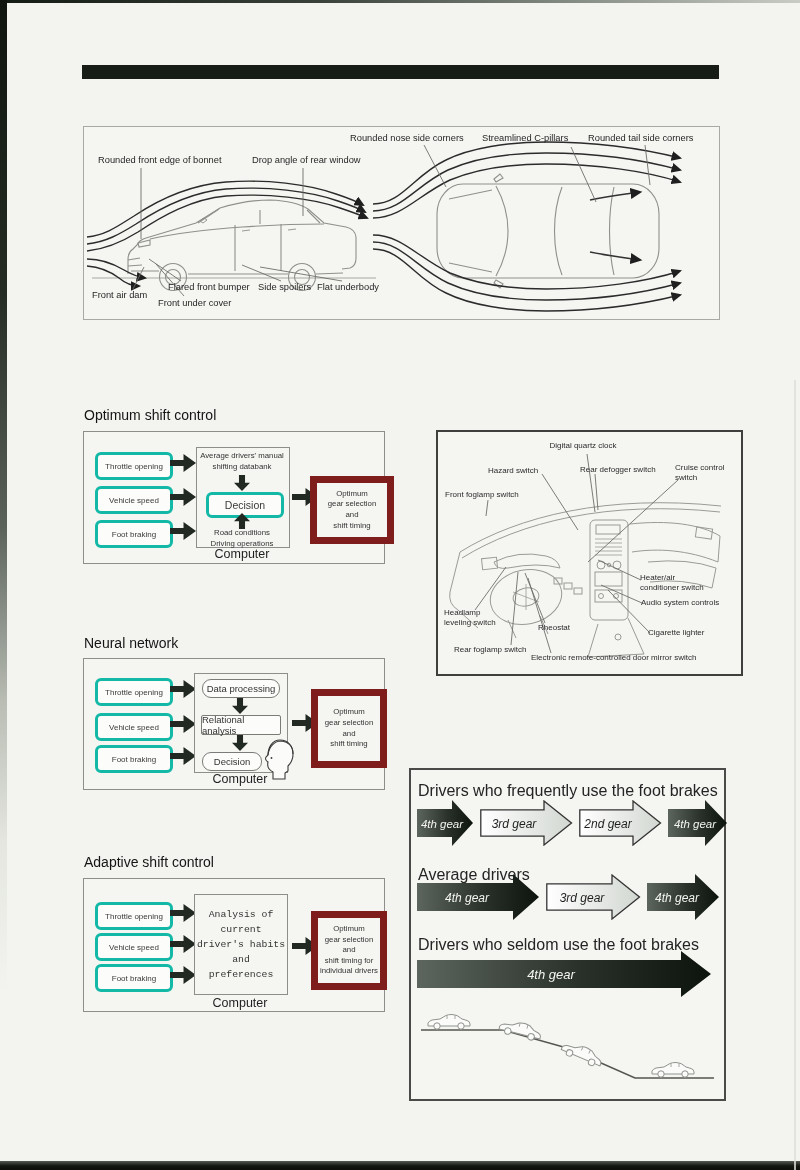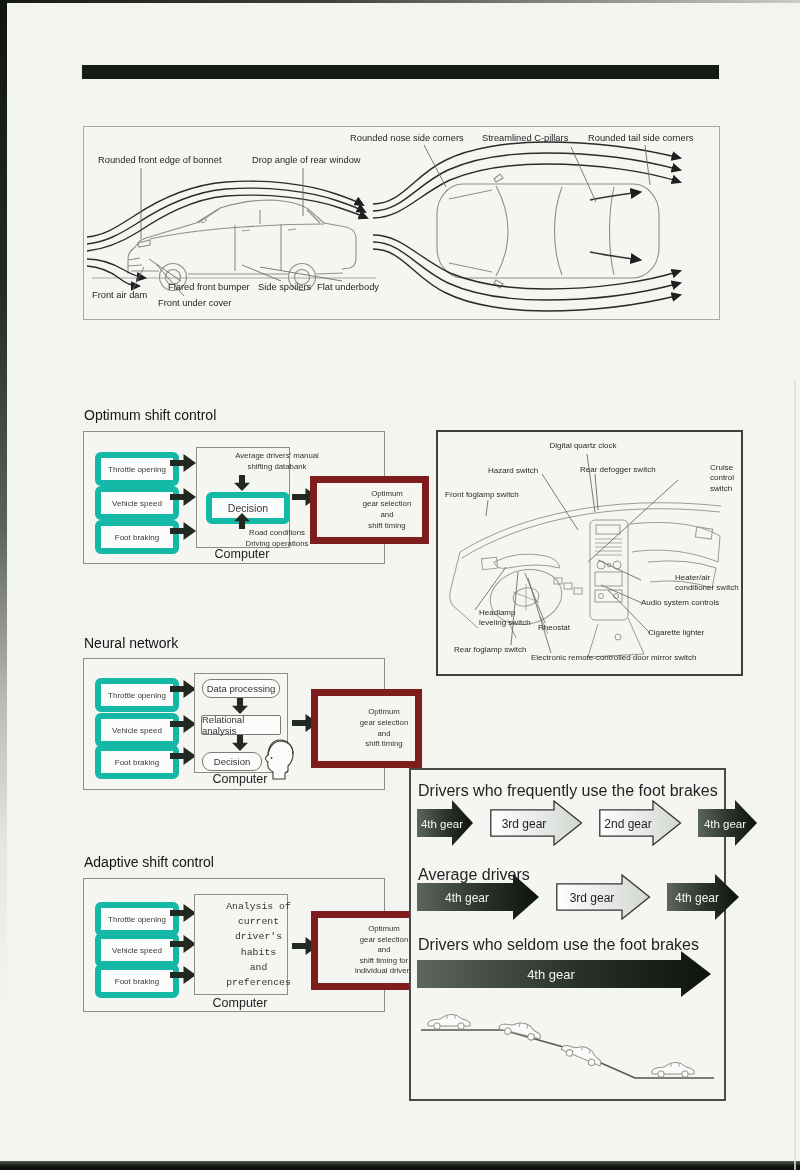--- a/index.html
+++ b/index.html
@@ -17,41 +17,41 @@
   
   .panel{position:absolute;background:#f5f6f2;}
   .aero-box{left:83px;top:126px;width:635px;height:192px;border:1px solid #a8a8a4;}
   .dash-box{left:436px;top:430px;width:303px;height:242px;border:2px solid #3f3f3d;}
   .dh-box{left:409px;top:768px;width:313px;height:329px;border:2px solid #4a4a48;}
   .fc-box{position:absolute;border:1px solid #8d8d8a;background:#f5f6f2;}
   .sec-title{position:absolute;font-weight:normal;font-size:14px;color:#141414;}
   
   .lbl{position:absolute;font-size:9.3px;color:#262626;line-height:1.25;}
   .dlbl{position:absolute;font-size:8px;color:#2b2b2b;line-height:1.3;}
-  .ml{white-space:pre-line;padding-left:35px;}
-  
-  .pill{position:absolute;height:22px;width:72px;border:6px solid #14b8a6;border-radius:6px;
+  .ml{white-space:pre-line;}
+  
+  .pill{position:absolute;height:22px;width:72px;border:3px solid #14b8a6;border-radius:6px;
     background:#fcfdfa;display:flex;align-items:center;justify-content:center;
     font-size:8px;color:#3a3a3a;}
   .feed{position:absolute;width:26px;height:18px;background:#212922;
     clip-path:polygon(0 34%,52% 34%,52% 0,100% 50%,52% 100%,52% 66%,0 66%);}
   .mini{position:absolute;width:16px;height:16px;background:#212922;}
   .mini.down{clip-path:polygon(31% 0,69% 0,69% 48%,100% 48%,50% 100%,0 48%,31% 48%);}
   .mini.up{clip-path:polygon(50% 0,100% 52%,69% 52%,69% 100%,31% 100%,31% 52%,0 52%);}
   .cbox{position:absolute;border:1px solid #8d8d8a;background:#f5f6f2;font-family:Liberation Mono, monospace;}
   .obox{position:absolute;border:7px solid #7f1d1d;background:#f5f6f2;display:flex;align-items:center;
     justify-content:center;text-align:center;font-size:7.8px;color:#333;line-height:1.35;}
   .steprect{position:absolute;border:1px solid #7b7b78;background:#fcfdfa;display:flex;align-items:center;
     justify-content:center;font-size:9.5px;color:#333;}
   .steppill{border-radius:9px;}
   .computer{position:absolute;text-align:center;font-size:12.5px;color:#1f1f1f;}
   .fctext{position:absolute;text-align:center;font-size:7.8px;color:#333;line-height:1.35;}
   
   .dh-label{position:absolute;font-size:16px;color:#242424;}
-  .gear-row{position:absolute;display:flex;gap:16px;}
+  .gear-row{position:absolute;display:flex;gap:6px;font-style:italic;}
   svg text{font-family:"Liberation Sans","DejaVu Sans",sans-serif;}
   .gear-text-dark{fill:#f4f5f2;font-size:12px;}
   .gear-text-light{fill:#1f1f1f;font-size:12px;}
 </style>
 </head>
 <body>
 
 <div id="page">
 
   <svg width="0" height="0" style="position:absolute" aria-hidden="true">

